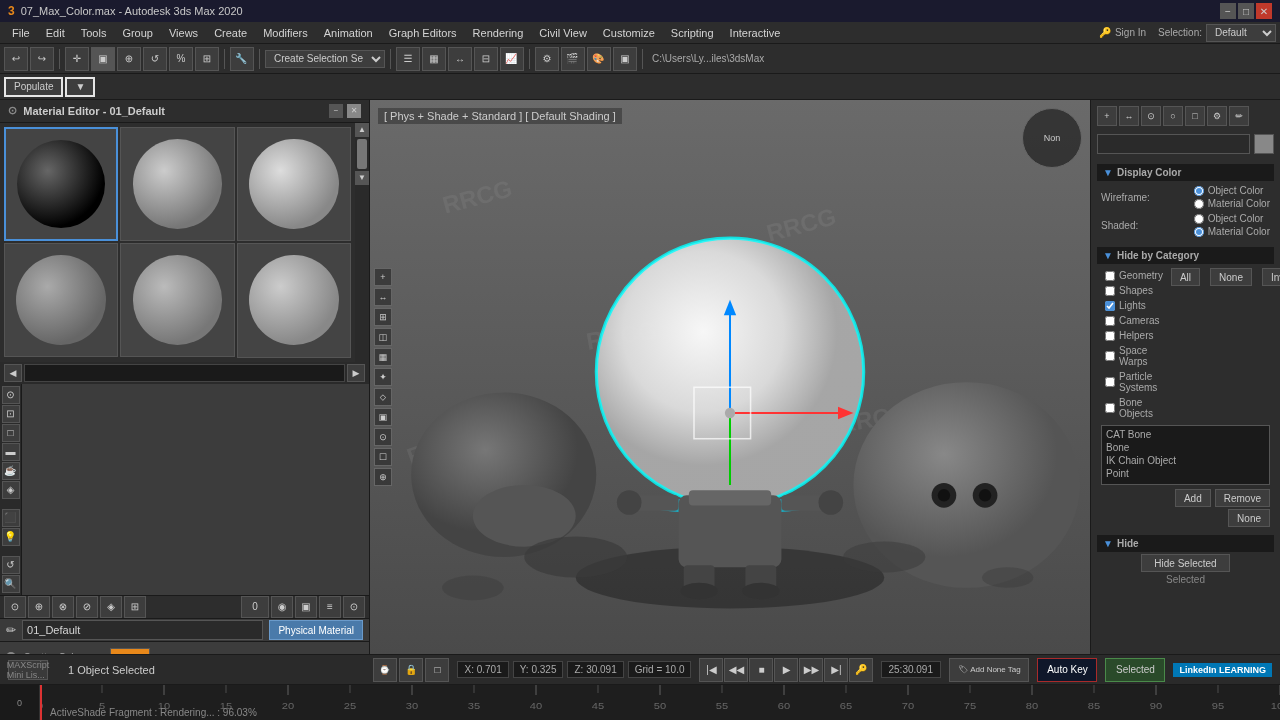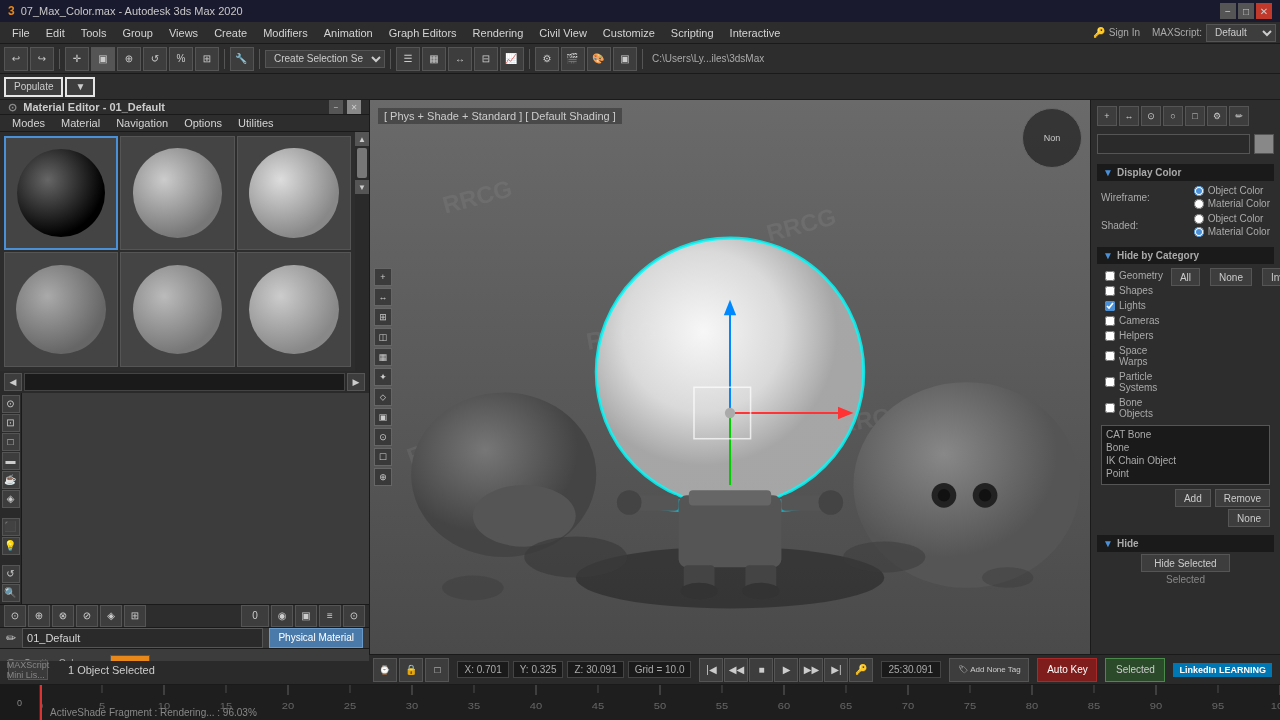--- a/index.html
+++ b/index.html
@@ -151,21 +151,21 @@
   <span class="menu-item">Modifiers</span>
   <span class="menu-item">Animation</span>
   <span class="menu-item">Graph Editors</span>
   <span class="menu-item">Rendering</span>
   <span class="menu-item">Civil View</span>
   <span class="menu-item">Customize</span>
   <span class="menu-item">Scripting</span>
   <span class="menu-item">Interactive</span>
   <span style="flex:1"></span>
   <span style="font-size:10px;color:#aaa;padding:0 8px;">🔑 Sign In</span>
-  <span style="font-size:10px;color:#aaa;padding:0 4px;">MAXScript:</span>
+  <span style="font-size:10px;color:#aaa;padding:0 4px;">Selection:</span>
   <select class="tb-dropdown" style="width:70px;">
     <option>Default</option>
   </select>
 </div>
 
 <div id="toolbar">
   <button class="tb-btn">↩</button>
   <button class="tb-btn">↪</button>
   <div class="tb-sep"></div>
   <button class="tb-btn">✛</button>
@@ -208,27 +208,20 @@
       <div id="mat-editor-title-left">
         <span style="color:#888;">⊙</span>
         <span>Material Editor - 01_Default</span>
       </div>
       <div id="mat-editor-title-right">
         <button class="mat-title-btn">−</button>
         <button class="mat-title-btn close">✕</button>
       </div>
     </div>
 
-    <div id="mat-menu">
-      <span class="mat-menu-item">Modes</span>
-      <span class="mat-menu-item">Material</span>
-      <span class="mat-menu-item">Navigation</span>
-      <span class="mat-menu-item">Options</span>
-      <span class="mat-menu-item">Utilities</span>
-    </div>
 
     <div id="sphere-scroll">
       <div id="sphere-scroll-inner">
         <div id="sphere-grid">
           <div class="sphere-cell active">
             <div class="sphere-inner sphere-black"></div>
           </div>
           <div class="sphere-cell">
             <div class="sphere-inner sphere-gray1"></div>
           </div>
@@ -561,21 +554,21 @@
     <button class="tb-btn">▶</button>
     <button class="tb-btn">▶▶</button>
     <button class="tb-btn">▶|</button>
     <button class="tb-btn">🔑</button>
   </div>
 
   <div class="coord-display" style="width:60px;text-align:left;">25:30.091</div>
 
   <button class="tb-btn" style="font-size:8px;width:80px;">🏷 Add None Tag</button>
 
-  <button class="tb-btn" style="background:#7f1d1d;border-color:#aa2a2a;color:#fff;width:60px;font-size:10px;">Auto Key</button>
+  <button class="tb-btn" style="background:#0f172a;border-color:#aa2a2a;color:#fff;width:60px;font-size:10px;">Auto Key</button>
   <button class="tb-btn" style="background:#2a4a2a;border-color:#4a8a4a;color:#ccc;width:60px;font-size:10px;">Selected</button>
 
   <div style="background:#0077b5;color:#fff;font-size:9px;padding:2px 6px;font-weight:bold;">LinkedIn LEARNING</div>
 </div>
 
 <div id="timeline">
   <div style="width:40px;height:36px;background:#1a1a1a;border-right:1px solid #333;display:flex;align-items:center;justify-content:center;">
     <span style="color:#888;font-size:9px;">0</span>
   </div>
   <div style="flex:1;position:relative;height:36px;background:#1e1e1e;">

